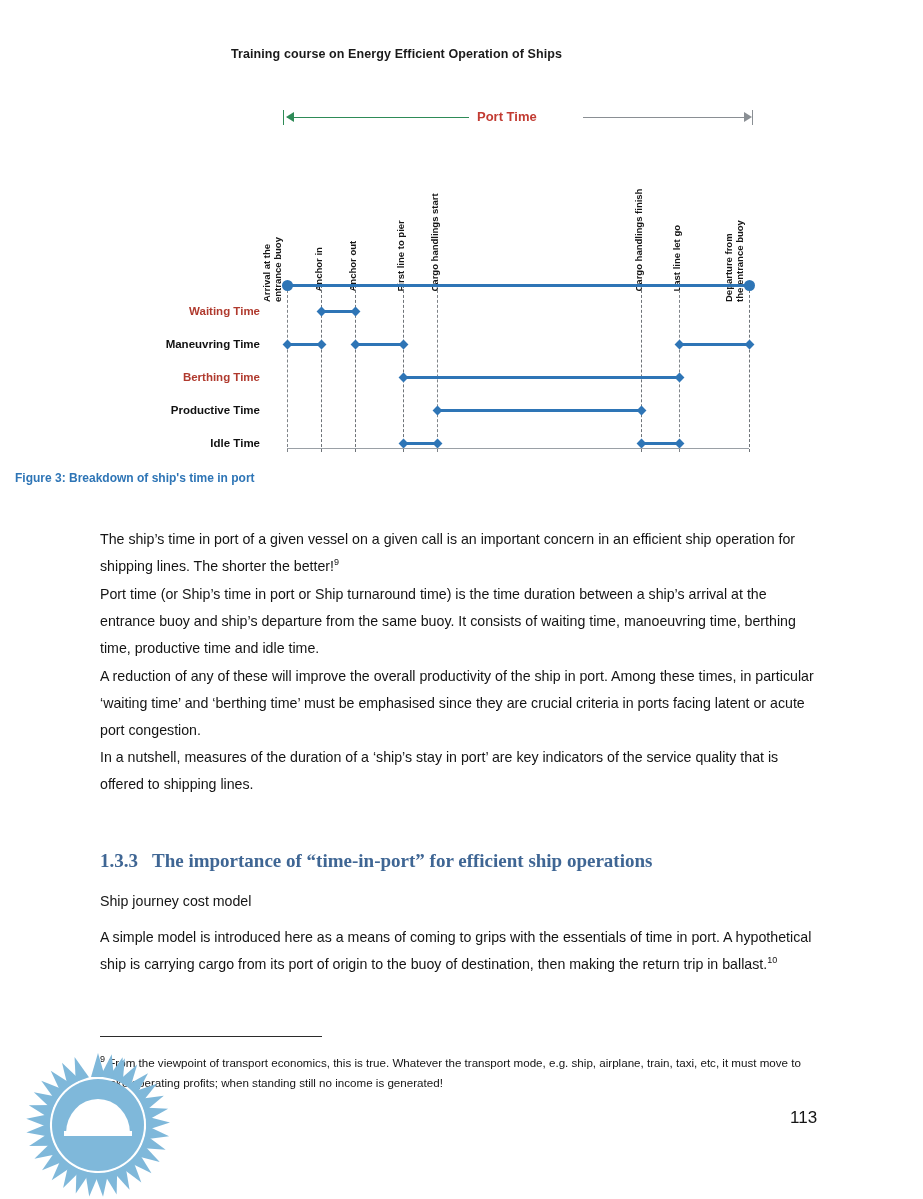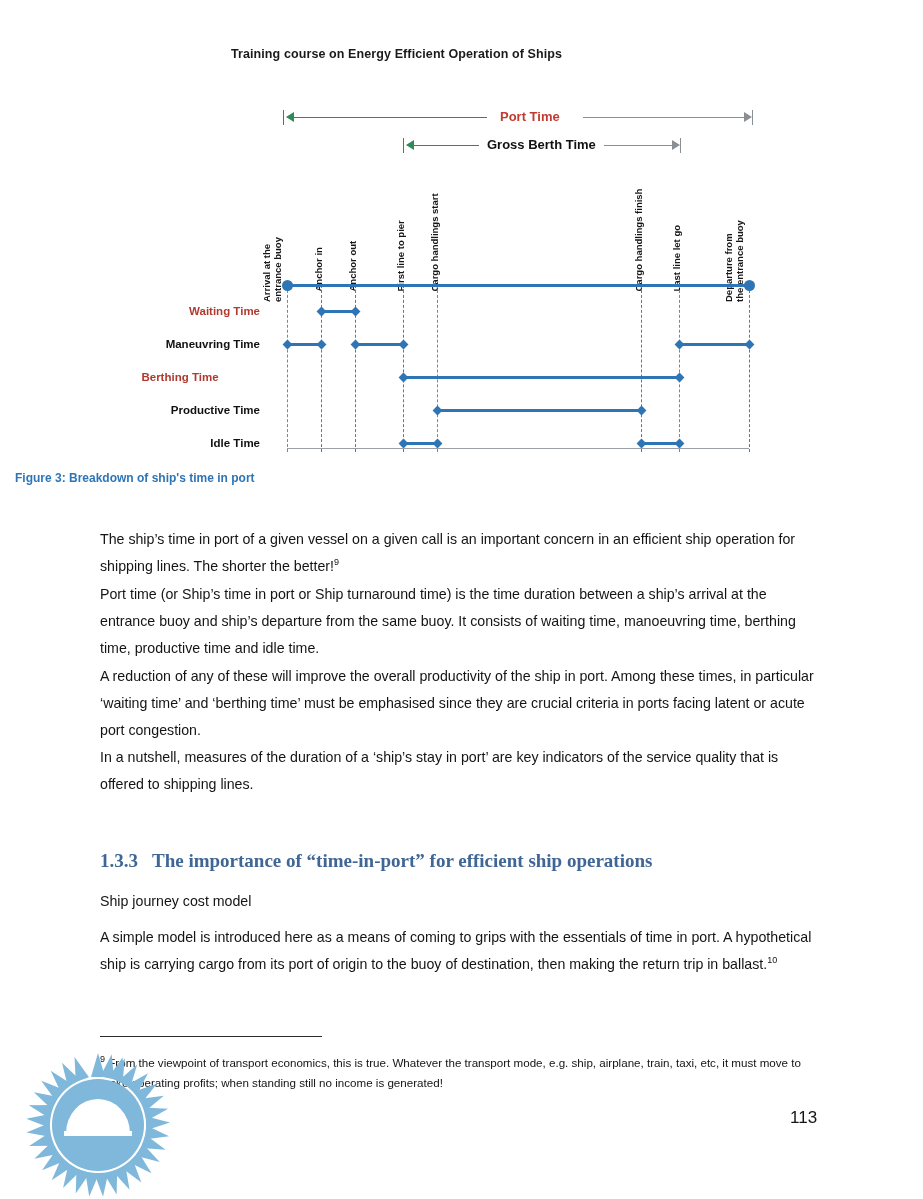--- a/index.html
+++ b/index.html
@@ -133,32 +133,23 @@
 
 <div class="figure">
 
   <div class="span-row" style="left:283px; top:11px; width:470px;">
     <div class="span-cap green" style="left:0;"></div>
     <div class="arrow-l green" style="left:3px;"></div>
     <div class="span-line green" style="left:4px; width:200px;"></div>
     <div class="span-line grey" style="left:300px; width:163px;"></div>
     <div class="arrow-r grey" style="left:461px;"></div>
     <div class="span-cap grey" style="left:469px;"></div>
-    <div class="span-label port" style="left:186px;margin-left:23px;">Port Time</div>
+    <div class="span-label port" style="left:186px;">Port Time</div>
   </div>
 
-  <div class="span-row" style="left:403px; top:39px; width:280px;">
-    <div class="span-cap green" style="left:0;"></div>
-    <div class="arrow-l green" style="left:3px;"></div>
-    <div class="span-line green" style="left:4px; width:110px;"></div>
-    <div class="span-line grey" style="left:163px; width:108px;"></div>
-    <div class="arrow-r grey" style="left:269px;"></div>
-    <div class="span-cap grey" style="left:277px;"></div>
-    <div class="span-label berth" style="left:76px;">Gross Berth Time</div>
-  </div>
 
   <div class="ev-label" style="left:283px; top:186px;">
     <div>Arrival at the</div>
     <div>entrance buoy</div>
   </div>
   <div class="ev-label" style="left:324px; top:186px;">Anchor in</div>
   <div class="ev-label" style="left:358px; top:186px;">Anchor out</div>
   <div class="ev-label" style="left:406px; top:186px;">First line to pier</div>
   <div class="ev-label" style="left:440px; top:186px;">Cargo handlings start</div>
   <div class="ev-label" style="left:644px; top:186px;">Cargo handlings finish</div>
@@ -176,21 +167,21 @@
   <div class="gridline dk" style="left:641px; top:190px; height:167px;"></div>
   <div class="gridline" style="left:679px; top:190px; height:167px;"></div>
   <div class="gridline dk" style="left:749px; top:190px; height:167px;"></div>
 
   <div class="bar" style="left:287px; top:189px; width:462px;"></div>
   <div class="node big" style="left:282px; top:185px;"></div>
   <div class="node big" style="left:744px; top:185px;"></div>
 
   <div class="row-label red" style="left:100px; top:209px;">Waiting Time</div>
   <div class="row-label black" style="left:100px; top:242px;">Maneuvring Time</div>
-  <div class="row-label red" style="left:100px; top:275px;text-align:center;">Berthing Time</div>
+  <div class="row-label red" style="left:100px; top:275px;">Berthing Time</div>
   <div class="row-label black" style="left:100px; top:308px;">Productive Time</div>
   <div class="row-label black" style="left:100px; top:341px;">Idle Time</div>
 
   <div class="bar" style="left:321px; top:215px; width:34px;"></div>
   <div class="bar-diamond" style="left:318px; top:213px;"></div>
   <div class="bar-diamond" style="left:352px; top:213px;"></div>
 
   <div class="bar" style="left:287px; top:248px; width:34px;"></div>
   <div class="bar-diamond" style="left:284px; top:246px;"></div>
   <div class="bar-diamond" style="left:318px; top:246px;"></div>

